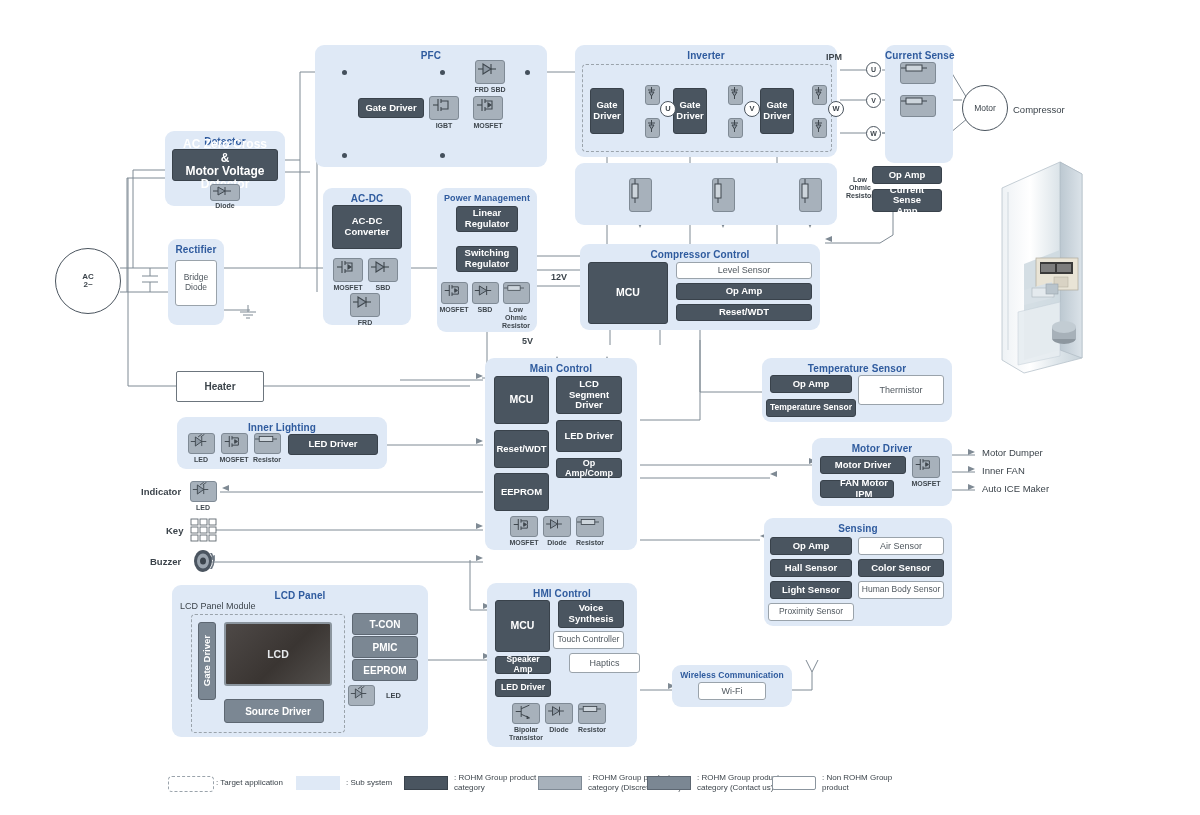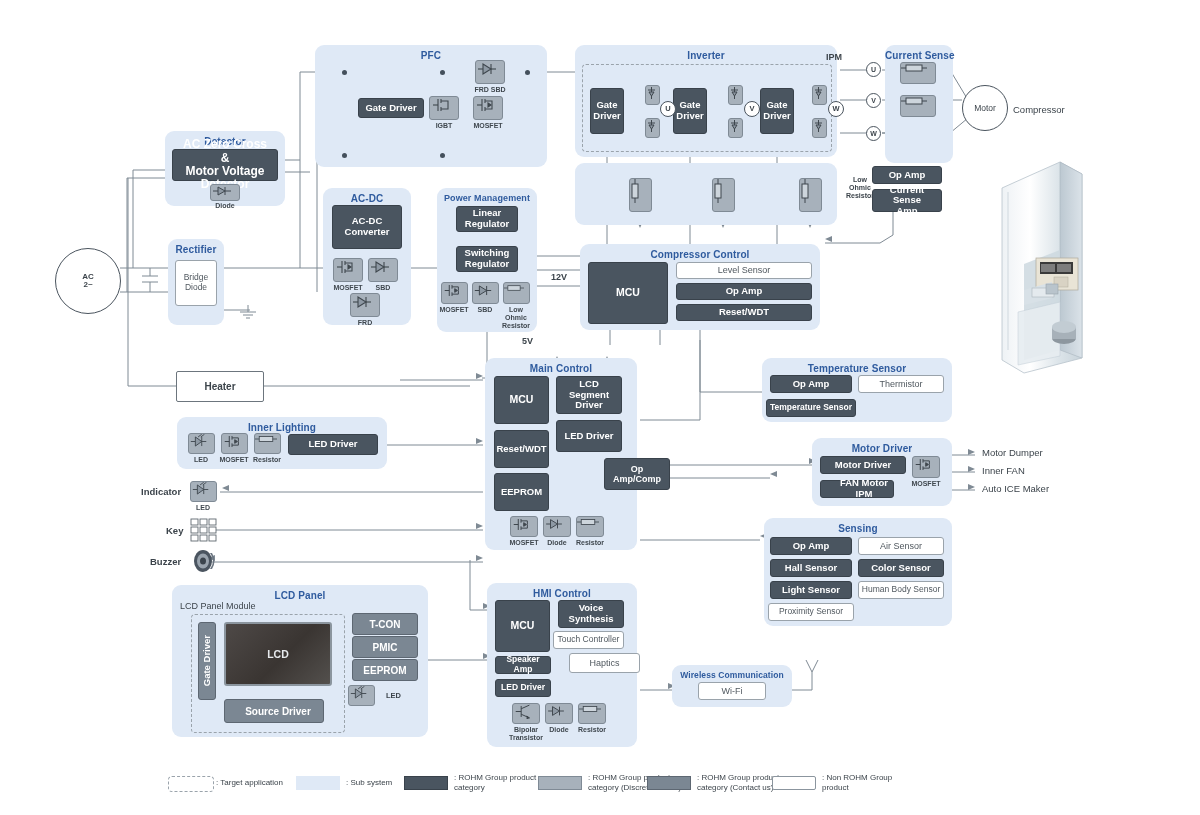--- a/index.html
+++ b/index.html
@@ -534,21 +534,21 @@
 
   <div class="sub abs" style="left:485px;top:358px;width:152px;height:192px;">
     <div class="sub-title">Main Control</div>
   </div>
   <div class="rohm abs" style="left:494px;top:376px;width:55px;height:48px;font-size:10.5px;">MCU</div>
   <div class="rohm abs" style="left:494px;top:430px;width:55px;height:38px;">Reset/WDT</div>
   <div class="rohm abs" style="left:494px;top:473px;width:55px;height:38px;">EEPROM</div>
   <div class="rohm abs" style="left:556px;top:376px;width:66px;height:38px;white-space:pre-line;"><span>LCD Segment
 Driver</span></div>
   <div class="rohm abs" style="left:556px;top:420px;width:66px;height:32px;">LED Driver</div>
-  <div class="rohm abs" style="left:556px;top:458px;width:66px;height:32px;font-size:9px;margin-left:48px;">Op Amp/Comp</div>
+  <div class="rohm abs" style="left:556px;top:458px;width:66px;height:20px;font-size:9px;">Op Amp/Comp</div>
   <div class="disc abs" style="left:510px;top:516px;width:28px;height:21px;">
     <svg width="20" height="15" viewBox="0 0 22 16">
         <g stroke="#3f474e" stroke-width="1.1" fill="none">
           <path d="M3 8 H 8"></path>
           <path d="M8 2 V 14"></path>
           <path d="M11 2 V 6"></path>
           <path d="M11 10 V 14"></path>
           <path d="M11 4 H 18 V 8"></path>
           <path d="M11 12 H 18 V 8"></path>
           <path d="M14 6 L 17 8 L 14 10 Z" fill="#3f474e"></path>
@@ -575,21 +575,21 @@
           <path d="M21 5 H26"></path>
         </g>
       </svg>
   </div>
   <div class="disc-cap" style="left:590px;top:539px;">Resistor</div>
 
   <div class="sub abs" style="left:762px;top:358px;width:190px;height:64px;">
     <div class="sub-title">Temperature Sensor</div>
   </div>
   <div class="rohm abs" style="left:770px;top:375px;width:82px;height:18px;">Op Amp</div>
-  <div class="nonrohm abs" style="left:858px;top:375px;width:86px;height:18px;">Thermistor</div>
+  <div class="nonrohm abs" style="left:858px;top:375px;width:86px;height:30px;">Thermistor</div>
   <div class="rohm abs" style="left:766px;top:399px;width:90px;height:18px;font-size:8.5px;">Temperature Sensor</div>
 
   <div class="sub abs" style="left:812px;top:438px;width:140px;height:68px;">
     <div class="sub-title">Motor Driver</div>
   </div>
   <div class="rohm abs" style="left:820px;top:456px;width:86px;height:18px;">Motor Driver</div>
   <div class="rohm abs" style="left:820px;top:480px;width:74px;height:18px;padding-left:16px;">FAN Motor IPM</div>
   <div class="disc abs" style="left:912px;top:456px;width:28px;height:22px;">
     <svg width="20" height="15" viewBox="0 0 22 16">
         <g stroke="#3f474e" stroke-width="1.1" fill="none">

